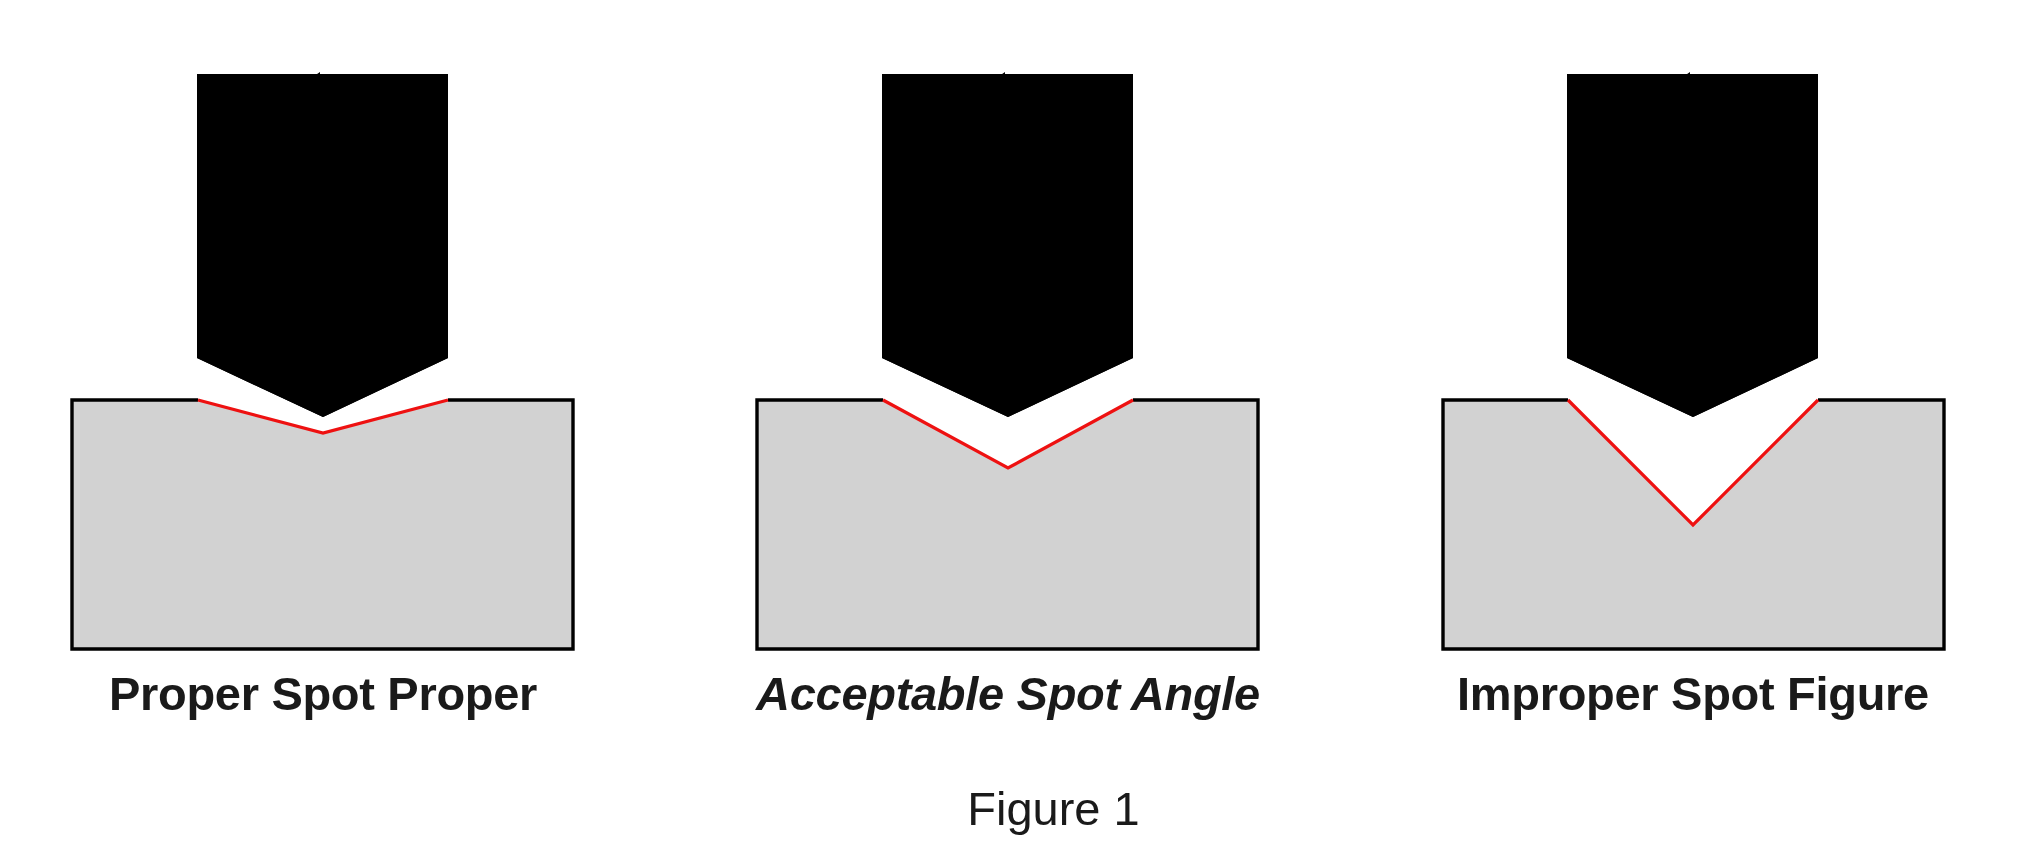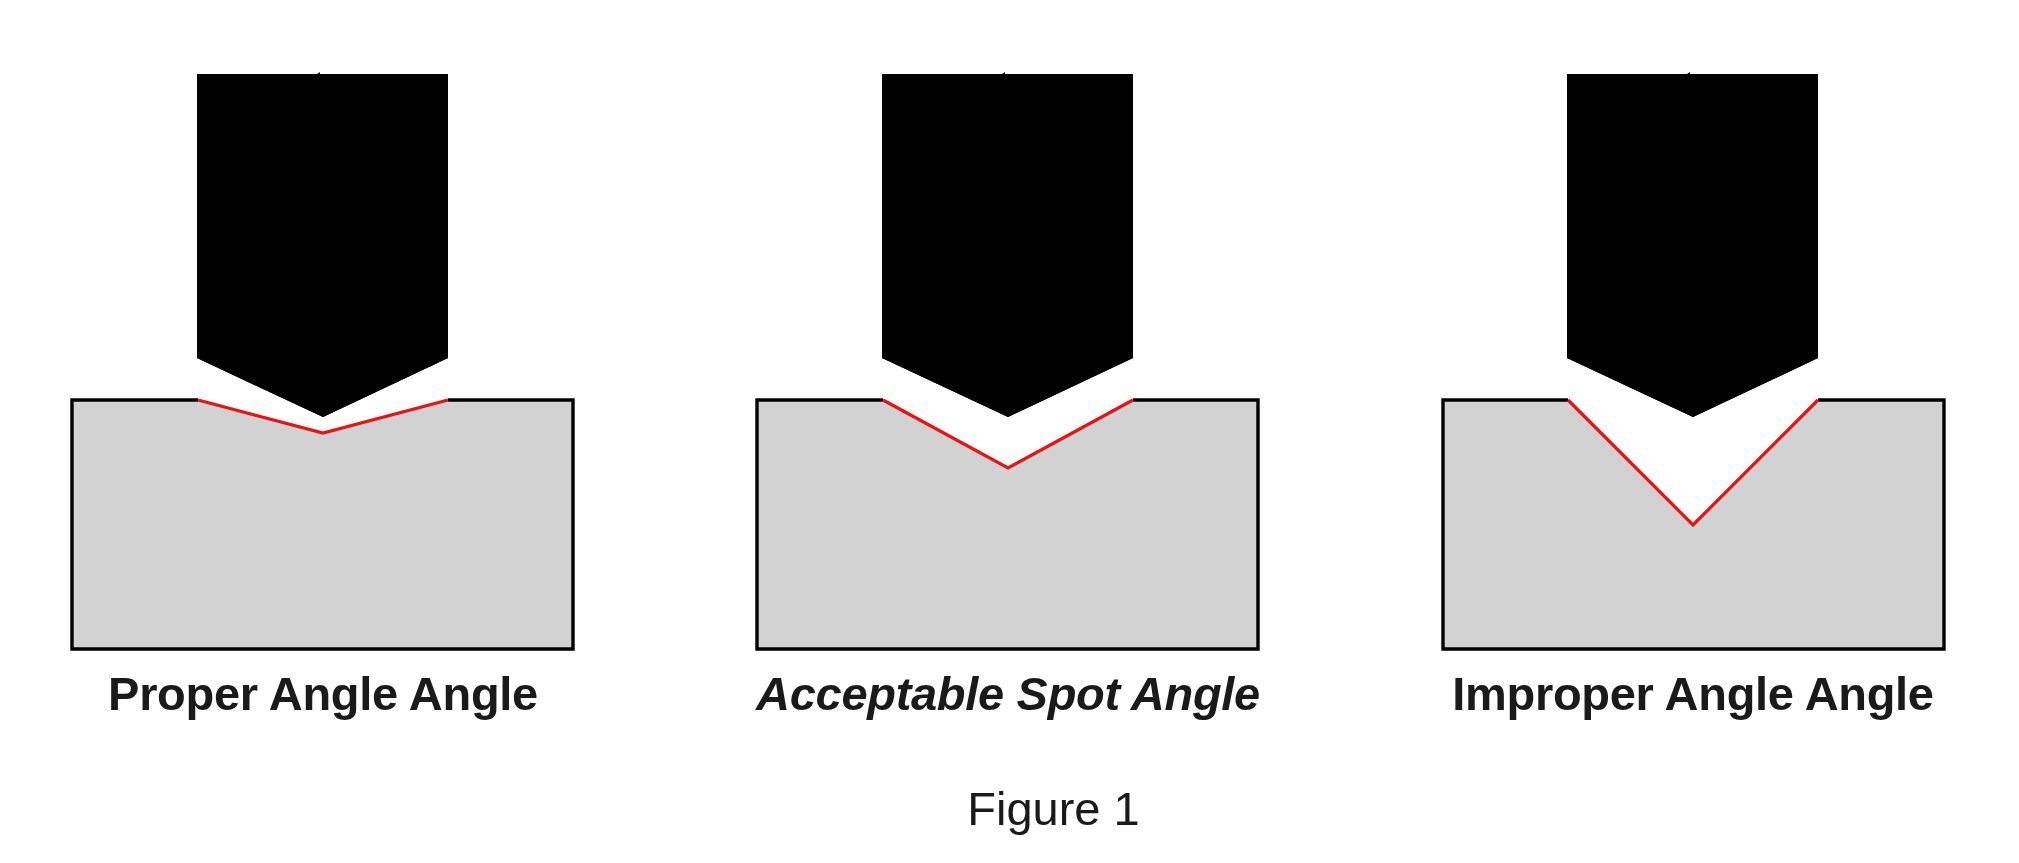--- a/index.html
+++ b/index.html
@@ -64,17 +64,17 @@
       <path d="M 1443,400 L 1568,400 L 1693,525 L 1818,400 L 1944,400 L 1944,649 L 1443,649 Z" fill="#d2d2d2" stroke="none"></path>
       <path d="M 1568,400 L 1443,400 L 1443,649 L 1944,649 L 1944,400 L 1818,400" fill="none" stroke="#000" stroke-width="3.4"></path>
       <path d="M 1568,400 L 1693,525 L 1818,400" fill="none" stroke="#ee1111" stroke-width="3.2"></path>
     </g>
     <g class="drill" transform="translate(1693,0)">
       <use href="#drill-shape"></use>
     </g>
   </g>
 </svg>
 
-<div class="label" style="left:13px;">Proper Angle Angle</div>
+<div class="label" style="left:13px;">Proper Spot Proper</div>
 <div class="label" style="left:698px;font-style:italic;">Acceptable Spot Angle</div>
-<div class="label" style="left:1383px;">Improper Angle Angle</div>
+<div class="label" style="left:1383px;">Improper Spot Figure</div>
 
 <div class="caption">Figure 1</div>
 
 </body></html>

